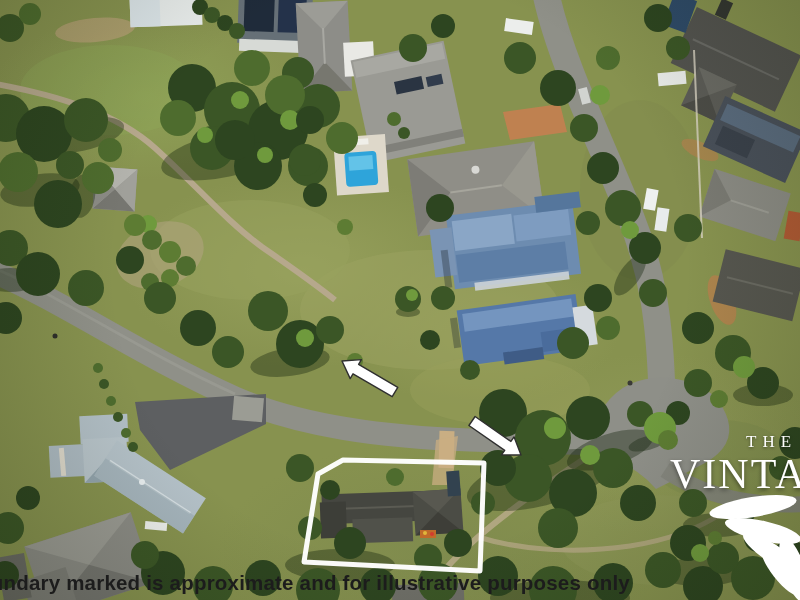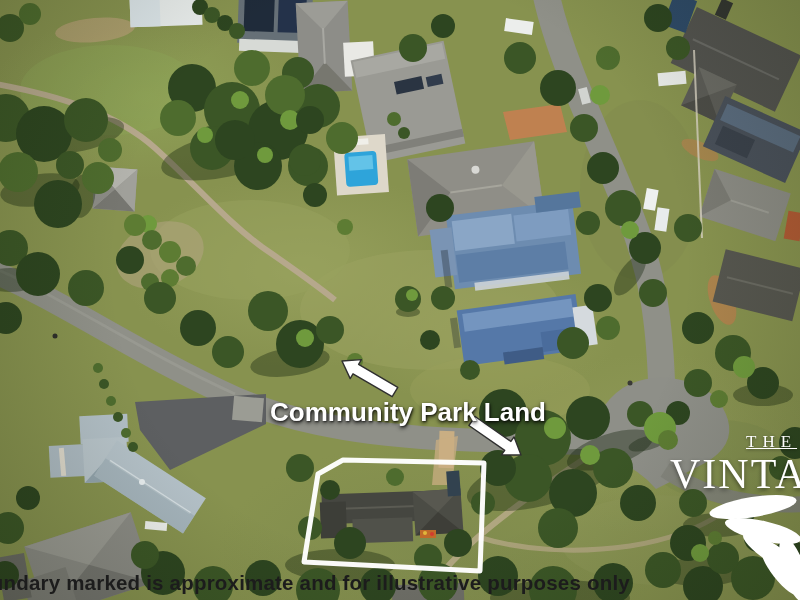--- a/index.html
+++ b/index.html
@@ -27,21 +27,20 @@
     text-shadow:0 2px 4px rgba(0,0,0,.8),1px 1px 2px rgba(0,0,0,.6);
   }
   .disclaimer{
     position:absolute;left:-37px;top:571px;z-index:6;
     color:#1c1c1c;font-weight:bold;font-size:20.5px;white-space:nowrap;letter-spacing:.2px;
   }
   .logo{position:absolute;left:0;top:0;z-index:6;color:#fff;font-family:"Liberation Serif",serif;}
   .logo-the{
     position:absolute;left:746px;top:432px;font-size:17px;letter-spacing:6px;white-space:nowrap;
     text-shadow:0 1px 3px rgba(0,0,0,.45);
-    text-decoration:underline;
   }
   .logo-name{
     position:absolute;left:670px;top:450px;font-size:42px;letter-spacing:2px;white-space:nowrap;
     text-shadow:0 2px 4px rgba(0,0,0,.45);
   }
 </style>
 </head>
 <body>
 
 <div class="stage">
@@ -417,21 +416,20 @@
     <polygon points="468.9,425.5 504.7,450.4 501.5,454.9 521,455 514.1,436.9 510.9,441.4 475.1,416.5" fill="#ffffff" stroke="#2f2f2f" stroke-width="1.4" stroke-linejoin="round"></polygon>
     <g fill="#ffffff">
       <ellipse cx="753" cy="507" rx="44" ry="10" transform="rotate(-9 753 507)"></ellipse>
       <ellipse cx="763" cy="531" rx="39" ry="10" transform="rotate(13 763 531)"></ellipse>
       <ellipse cx="772" cy="553" rx="34" ry="9" transform="rotate(33 772 553)"></ellipse>
       <ellipse cx="781" cy="571" rx="30" ry="9" transform="rotate(52 781 571)"></ellipse>
       <ellipse cx="794" cy="570" rx="34" ry="11" transform="rotate(72 794 570)"></ellipse>
     </g>
   </svg>
 
-  <div class="park-label">Community Park Land</div>
 
   <div class="logo">
     <div class="logo-the">THE</div>
     <div class="logo-name">VINTAGE</div>
   </div>
 
   <div class="disclaimer">Boundary marked is approximate and for illustrative purposes only</div>
 </div>
 
 </body></html>

